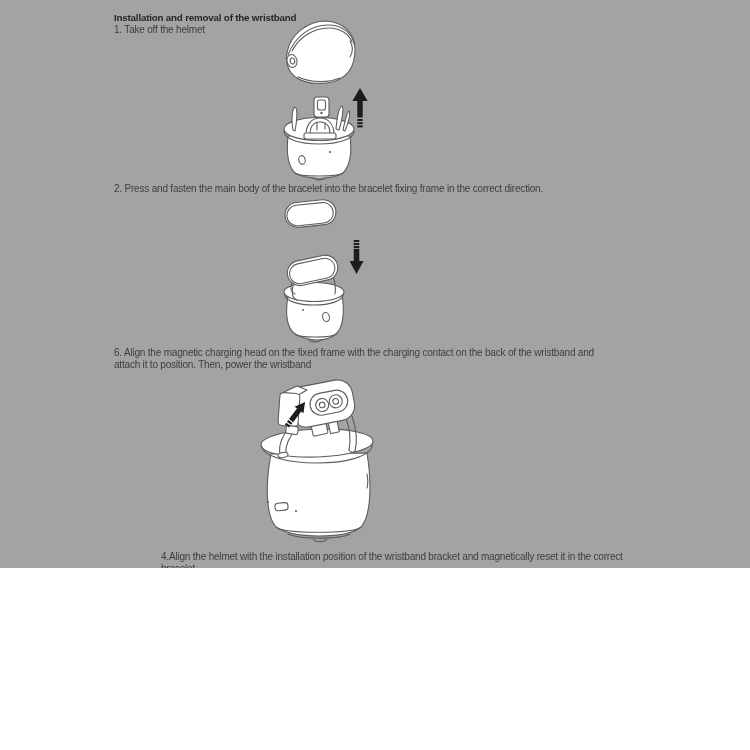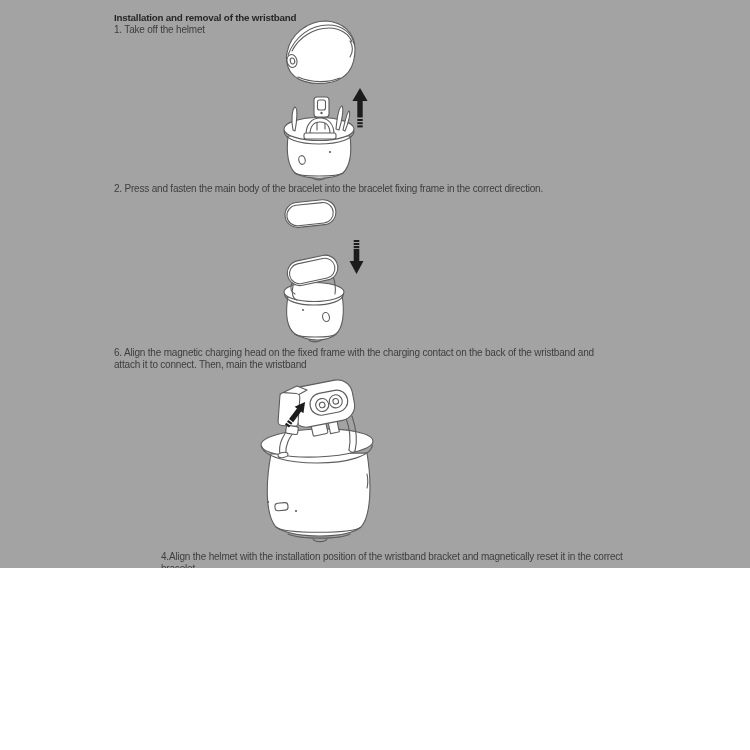--- a/index.html
+++ b/index.html
@@ -31,21 +31,21 @@
 <div class="page">
 
   <div class="title" style="left:114px;top:12px;">Installation and removal of the wristband</div>
 
   <div class="txt" style="left:114px;top:24px;">1. Take off the helmet</div>
 
   <div class="txt" style="left:114px;top:183px;">2. Press and fasten the main body of the bracelet into the bracelet fixing frame in the correct direction.</div>
 
   <div class="txt" style="left:114px;top:347px;">
     <div>6. Align the magnetic charging head on the fixed frame with the charging contact on the back of the wristband and</div>
-    <div>attach it to connect. Then, main the wristband</div>
+    <div>attach it to position. Then, power the wristband</div>
   </div>
 
   <div class="txt" style="left:114px;top:551px;margin-left:47px;">
     <div>4.Align the helmet with the installation position of the wristband bracket and magnetically reset it in the correct</div>
     <div>bracelet.</div>
   </div>
 
   <div class="fig" style="left:280px;top:17px;">
     <svg class="lineart" width="78" height="68" viewBox="0 0 78 68">
       <path class="f" d="M7,36 C10,17 28,4 46,4 C63,5 75,16 75,32 C75,50 68,61 52,65 C34,69 13,65 8,50 C6,44 6,40 7,36 Z"></path>

